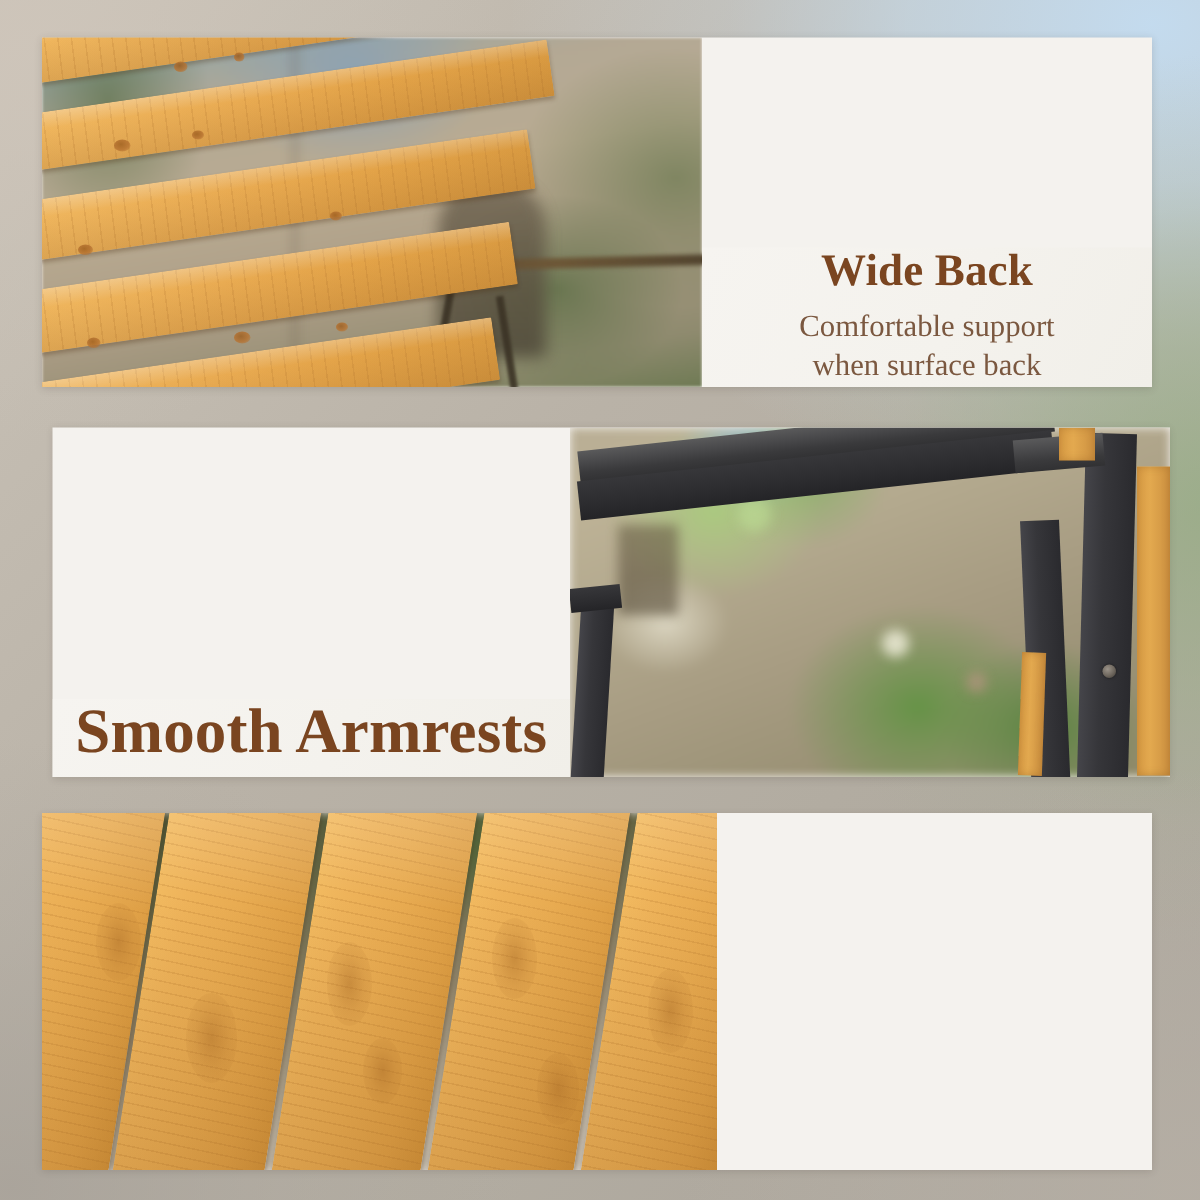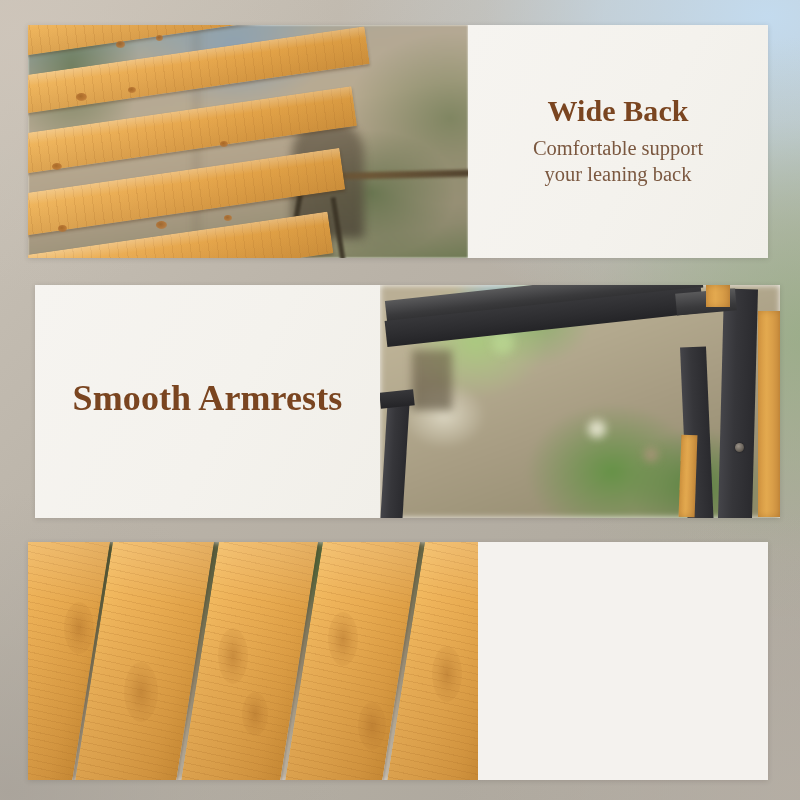--- a/index.html
+++ b/index.html
@@ -67,20 +67,21 @@
         rgba(186, 179, 169, 0) 100%);
   }
 
   
   .panel {
     position: absolute;
     display: flex;
     overflow: hidden;
     box-shadow: 0 1px 5px rgba(60, 50, 40, 0.17);
     background: #f4f2ee;
+    align-items: flex-end;
   }
   #panel-1 { left: 28px;  top: 25px;  width: 740px; height: 233px; }
   #panel-2 { left: 35px;  top: 285px; width: 745px; height: 233px; }
   #panel-3 { left: 28px;  top: 542px; width: 740px; height: 238px; }
 
   .photo {
     position: relative;
     overflow: hidden;
     flex: none;
   }
@@ -110,21 +111,21 @@
     font-size: 20.5px;
     line-height: 1.3;
     white-space: pre-line;
   }
 
   
   #panel-1 .photo { width: 440px; height: 100%; }
   
   #panel-2 .caption { order: 1; }
   #panel-2 .photo { order: 2; width: 400px; height: 100%; }
-  #panel-2 .feat-title { font-size: 36px; }
+  #panel-2 .feat-title { font-size: 42px; }
   
   #panel-3 .photo { width: 450px; height: 100%; }
 
   
   .scene-courtyard {
     position: absolute;
     inset: 0;
     background:
       radial-gradient(ellipse 120px 90px at 78% 72%, rgba(60,92,44,0.55) 0%, rgba(60,92,44,0) 70%),
       radial-gradient(ellipse 150px 120px at 96% 40%, rgba(78,104,56,0.5) 0%, rgba(78,104,56,0) 72%),
@@ -303,21 +304,21 @@
         <div class="knot" style="left:30px;  top:200px; width:9px;  height:7px;"></div>
         <div class="knot" style="left:128px; top:196px; width:11px; height:8px;"></div>
         <div class="knot" style="left:196px; top:190px; width:8px;  height:6px;"></div>
       </div>
     </div>
 
     <div class="caption">
       <div class="caption-inner">
         <div class="feat-title">Wide Back</div>
         <div class="feat-sub">Comfortable support
-your leaning back</div>
+when surface back</div>
       </div>
     </div>
   </div>
 
   <div class="panel" id="panel-2">
 
     <div class="caption">
       <div class="caption-inner">
         <div class="feat-title">Smooth Armrests</div>
       </div>

